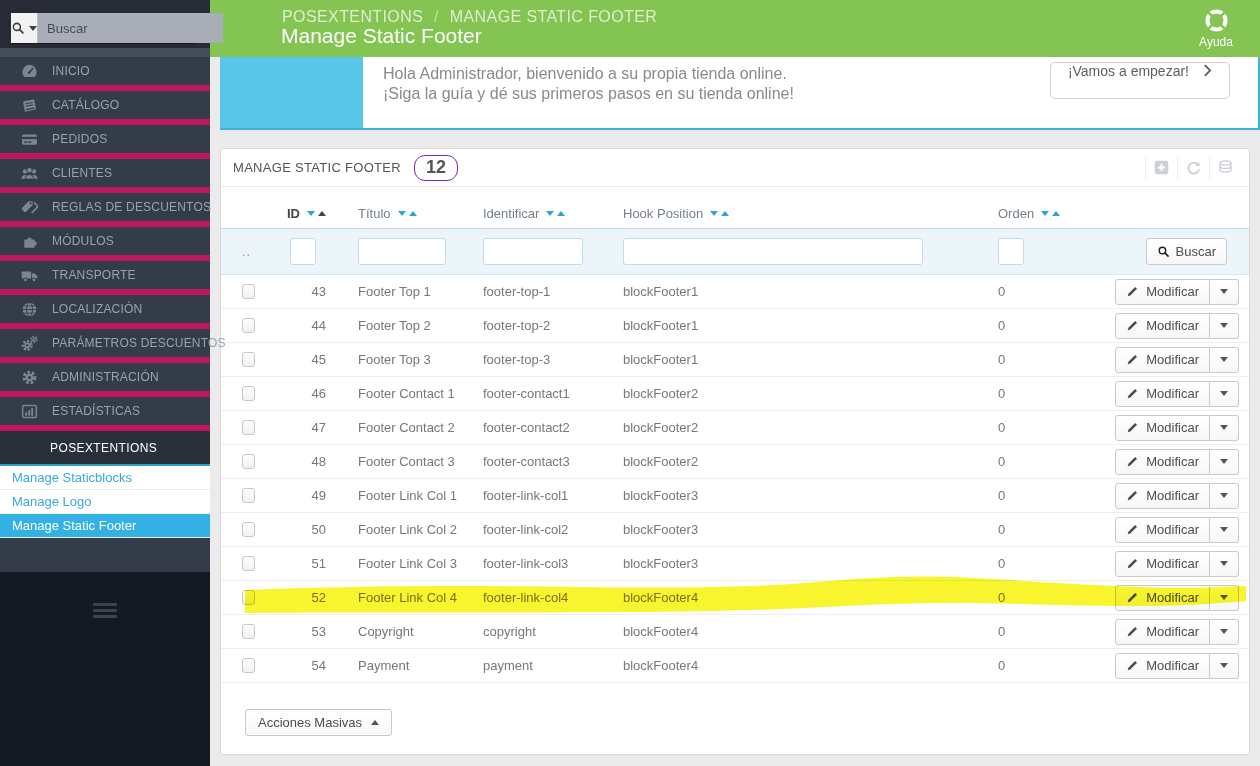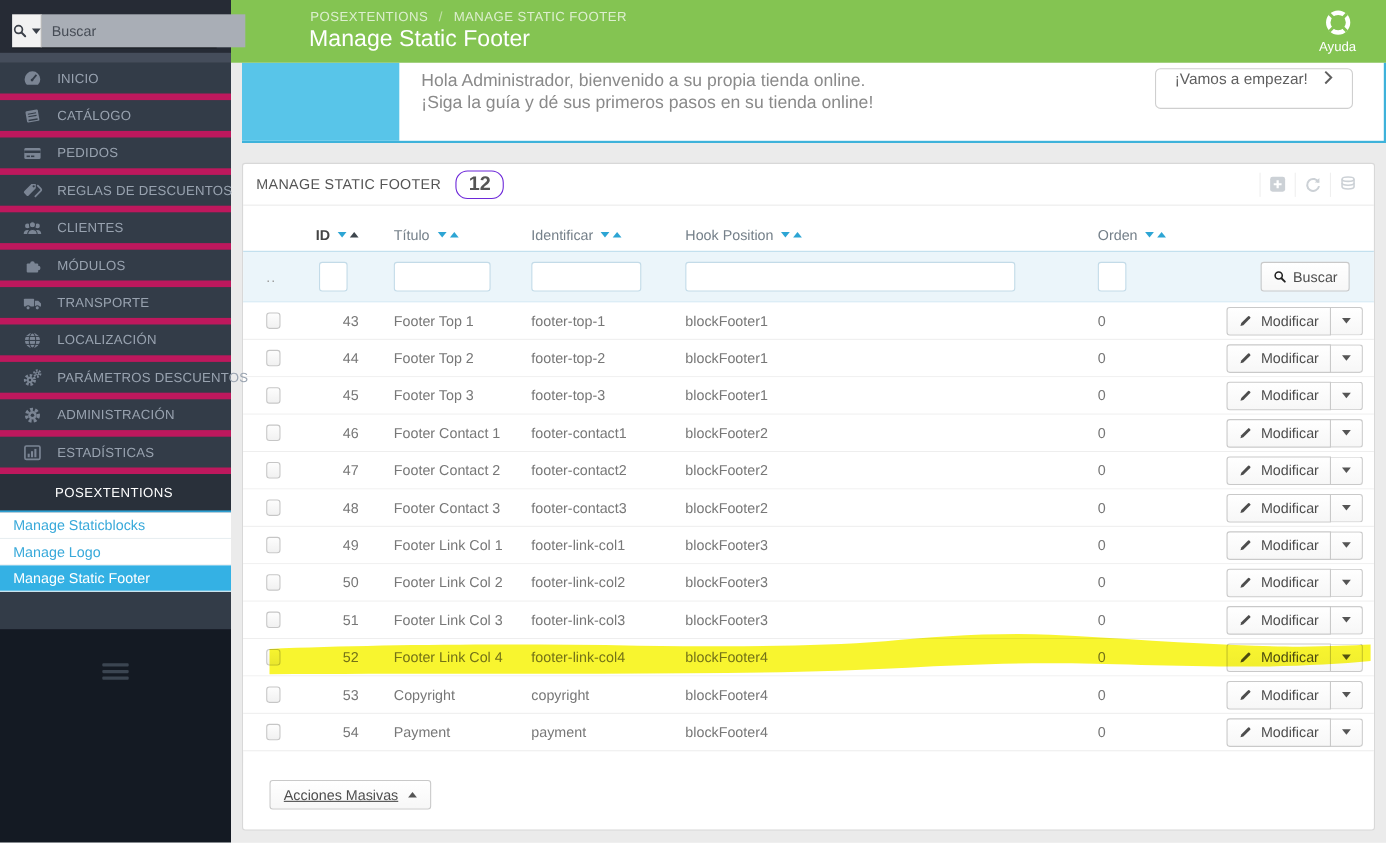--- a/index.html
+++ b/index.html
@@ -26,21 +26,21 @@
   .sub-item{height:24px;display:flex;align-items:center;padding-left:12px;border-bottom:1px solid #e8eef1;background:#fff;cursor:pointer;}
   .sub-item span{font-size:13px;color:#38a9da;}
   .sub-item.active{background:#34b1e4;}
   .sub-item.active span{color:#ffffff;}
   .sidebar-bottom{position:absolute;left:0;top:572px;width:210px;height:194px;background:#141a23;}
   .hamburger{width:24px;margin:31px auto 0;cursor:pointer;}
   .hamburger i{display:block;height:3px;background:#3b4551;margin-bottom:3px;border-radius:1px;}
 
   
   #topheader{position:absolute;left:210px;top:0;width:1050px;height:57px;background:#84c452;z-index:2;}
-  .crumb{position:absolute;left:72px;top:8px;font-size:12px;color:rgba(255,255,255,.72);letter-spacing:.4px;}
+  .crumb{position:absolute;left:72px;top:8px;font-size:16px;color:rgba(255,255,255,.72);letter-spacing:.4px;}
   .crumb .sep{margin:0 6px;color:rgba(255,255,255,.5);}
   #topheader h1{position:absolute;left:71px;top:24px;font-size:21px;font-weight:400;color:#fff;}
   .help{position:absolute;right:12px;top:5px;width:64px;text-align:center;color:#fff;cursor:pointer;}
   .help svg{width:27px;height:27px;display:block;margin:2px auto 0;}
   .help span{font-size:12px;display:block;margin-top:1px;}
 
   
   #content{position:absolute;left:210px;top:57px;width:1050px;height:709px;background:#ebebeb;}
 
   
@@ -90,21 +90,21 @@
   .btn{display:inline-flex;align-items:center;background:linear-gradient(#ffffff,#f7f7f7);border:1px solid #c9c9c9;border-radius:3px;font:13px "Liberation Sans",sans-serif;color:#4d4d4d;cursor:pointer;}
   .search-btn{height:27px;padding:0 10px;gap:6px;}
   .search-btn svg{width:13px;height:13px;color:#222;}
   .cb{width:13px;height:15px;border:1px solid #c6c6c6;border-radius:3px;background:linear-gradient(#fdfdfd,#f1f1f1);cursor:pointer;}
   .btngroup{display:inline-flex;}
   .btn.mod{height:26px;padding:0 10px;gap:7px;border-radius:3px 0 0 3px;}
   .btn.mod svg{width:13px;height:13px;color:#4d4d4d;}
   .btn.caretbtn{height:26px;width:29px;justify-content:center;border-left:none;border-radius:0 3px 3px 0;}
   .dd{width:0;height:0;border-left:4px solid transparent;border-right:4px solid transparent;border-top:5px solid #555;}
   .du{width:0;height:0;border-left:4px solid transparent;border-right:4px solid transparent;border-bottom:5px solid #555;margin-left:9px;}
-  .bulk{height:27px;padding:0 12px;margin:26px 0 0 24px;text-decoration:underline;}
+  .bulk{height:27px;padding:0 12px;margin:26px 0 0 24px;}
 
   
   .marker{position:absolute;left:0;top:0;width:1050px;height:709px;pointer-events:none;mix-blend-mode:multiply;z-index:5;}
 
   .defs{position:absolute;width:0;height:0;overflow:hidden;}
 </style>
 </head>
 <body>
 
 <svg class="defs" xmlns="http://www.w3.org/2000/svg">
@@ -249,30 +249,30 @@
 
         <div class="nav-item">
           <svg class="nav-ico">
             <use href="#sym-credit-card-icon"></use>
           </svg>
           <span class="nav-label">PEDIDOS</span>
         </div>
 
         <div class="nav-item">
           <svg class="nav-ico">
+            <use href="#sym-users-icon"></use>
+          </svg>
+          <span class="nav-label">CLIENTES</span>
+        </div>
+
+        <div class="nav-item">
+          <svg class="nav-ico">
             <use href="#sym-tags-icon"></use>
           </svg>
           <span class="nav-label">REGLAS DE DESCUENTOS</span>
-        </div>
-
-        <div class="nav-item">
-          <svg class="nav-ico">
-            <use href="#sym-users-icon"></use>
-          </svg>
-          <span class="nav-label">CLIENTES</span>
         </div>
 
         <div class="nav-item">
           <svg class="nav-ico">
             <use href="#sym-puzzle-icon"></use>
           </svg>
           <span class="nav-label">MÓDULOS</span>
         </div>
 
         <div class="nav-item">

